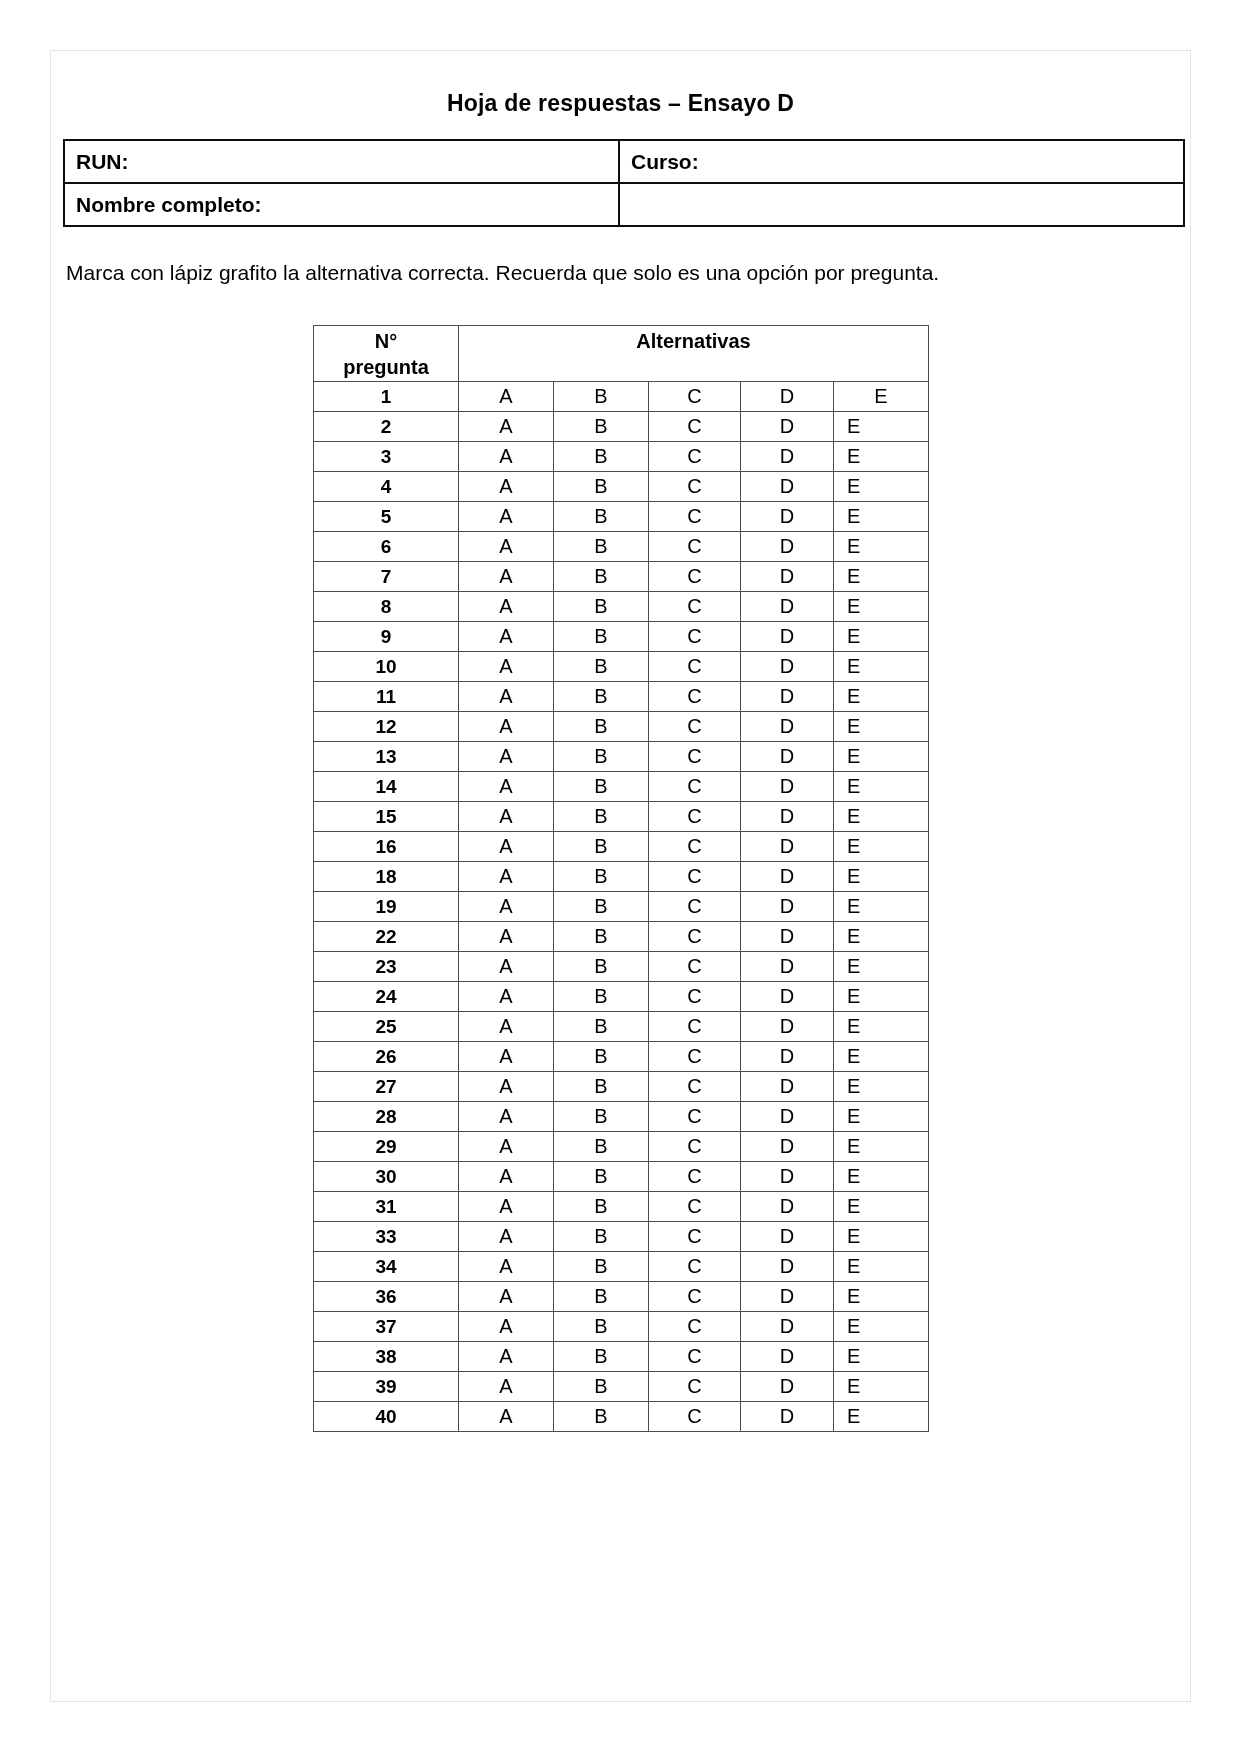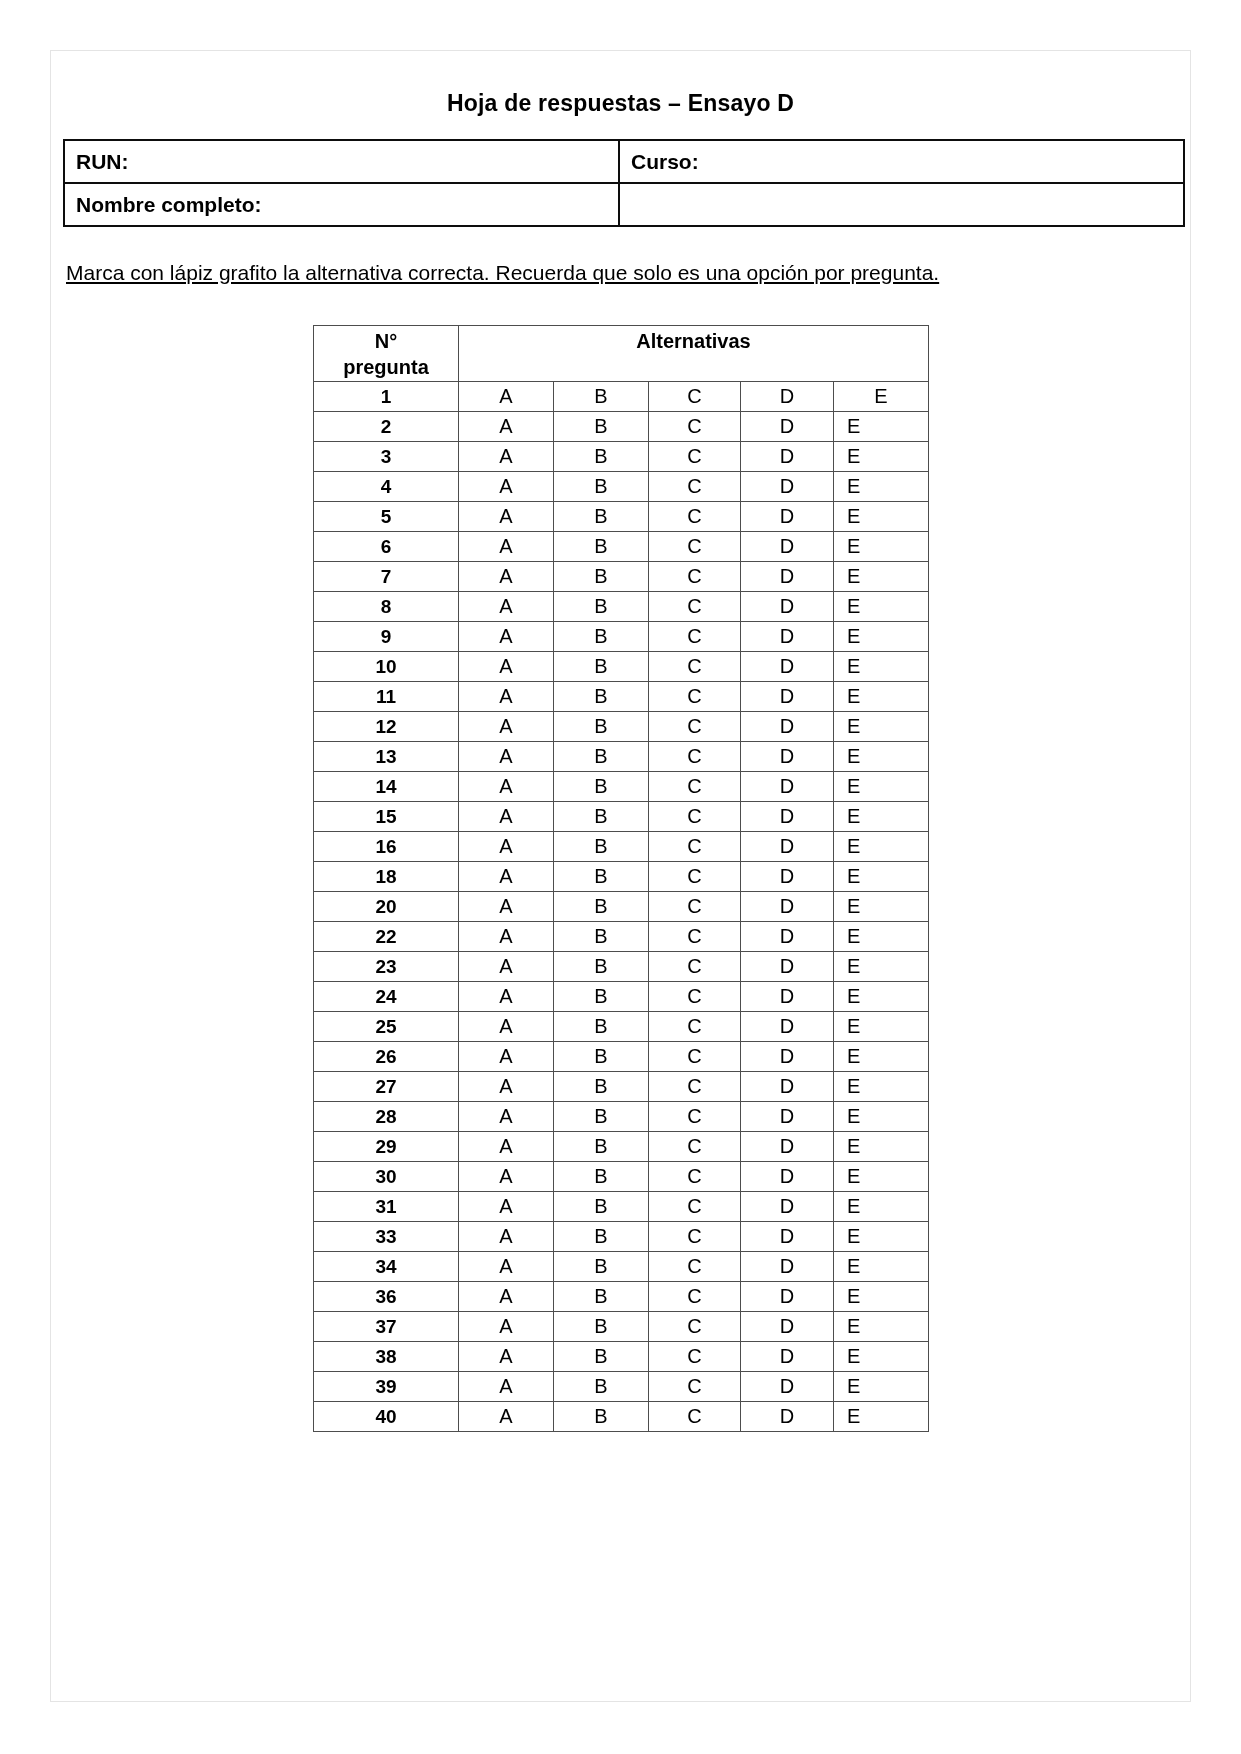--- a/index.html
+++ b/index.html
@@ -53,21 +53,20 @@
     vertical-align: middle;
     background: #ffffff;
   }
   .instruction {
     position: absolute;
     left: 66px;
     top: 261px;
     width: 1110px;
     font-size: 21px;
     font-weight: normal;
-    text-decoration: underline;
   }
   .answer-table {
     position: absolute;
     left: 313px;
     top: 325px;
     border-collapse: collapse;
     table-layout: fixed;
     background: #ffffff;
   }
   .answer-table th,
@@ -284,21 +283,21 @@
         </tr>
         <tr>
           <td class="qnum">18</td>
           <td class="opt">A</td>
           <td class="opt">B</td>
           <td class="opt">C</td>
           <td class="opt">D</td>
           <td class="opt e-left">E</td>
         </tr>
         <tr>
-          <td class="qnum">20</td>
+          <td class="qnum">19</td>
           <td class="opt">A</td>
           <td class="opt">B</td>
           <td class="opt">C</td>
           <td class="opt">D</td>
           <td class="opt e-left">E</td>
         </tr>
         <tr>
           <td class="qnum">22</td>
           <td class="opt">A</td>
           <td class="opt">B</td>

